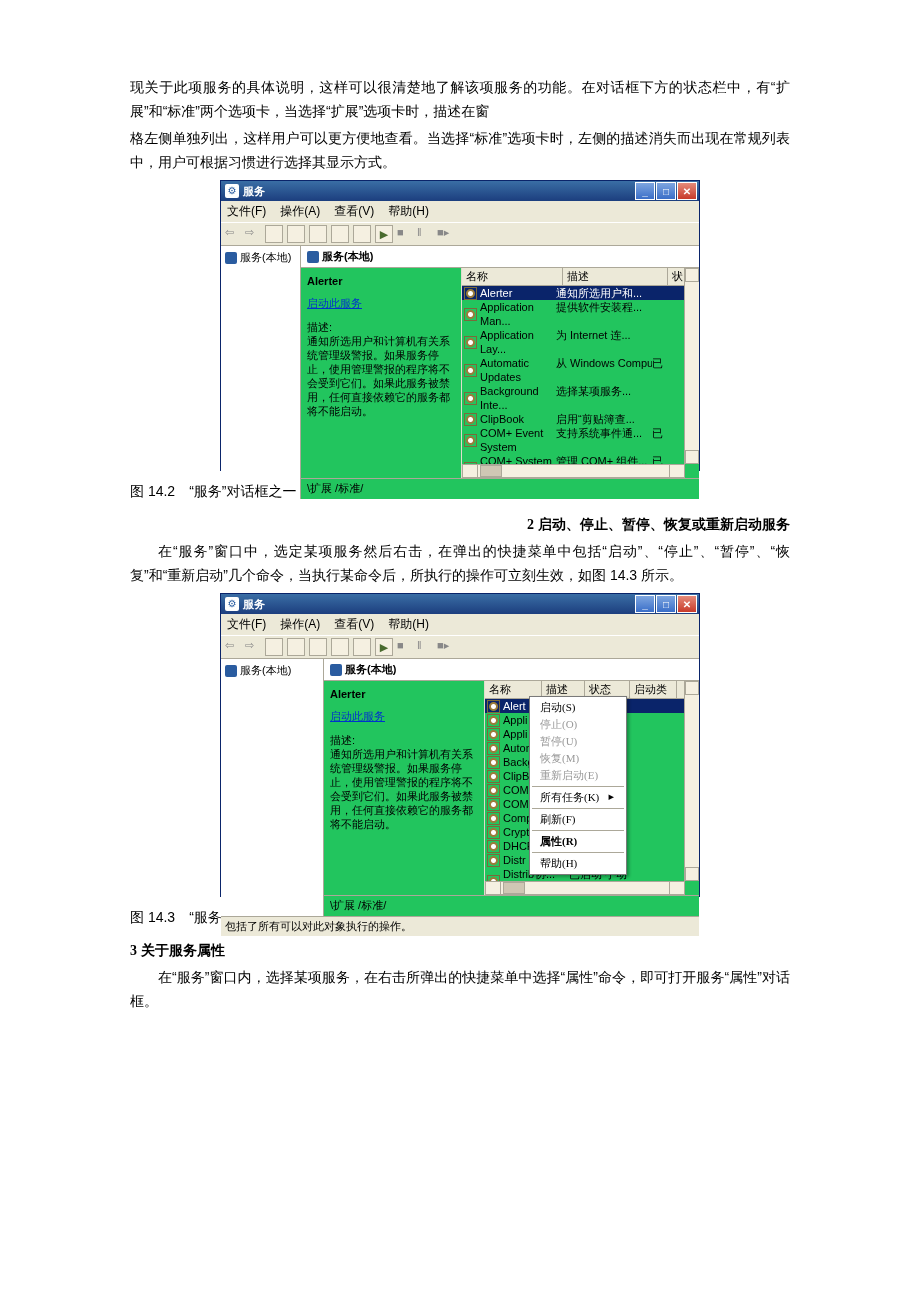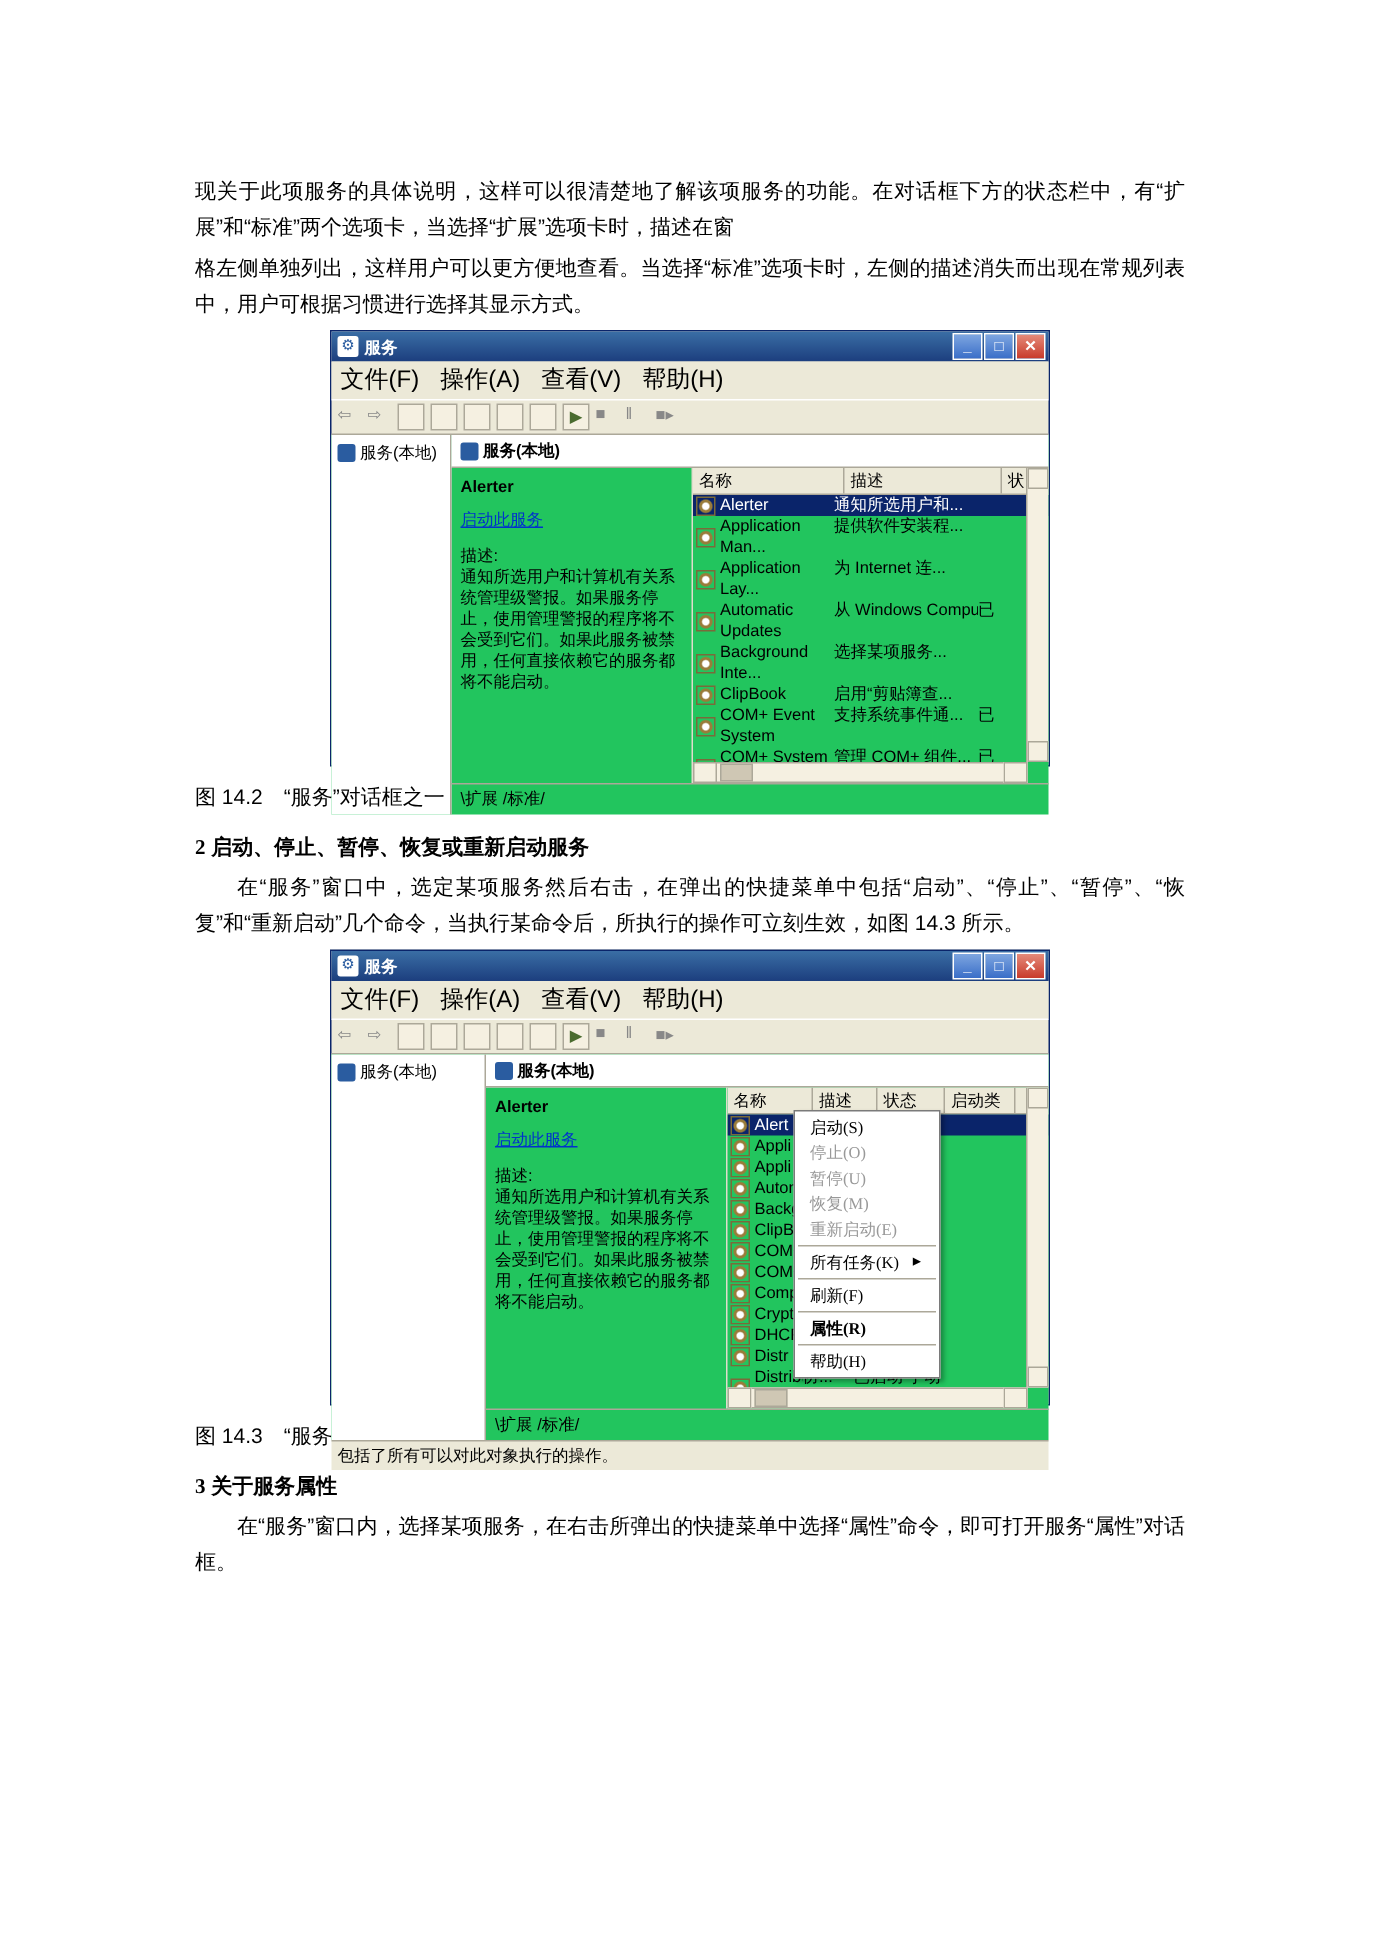--- a/index.html
+++ b/index.html
@@ -5,21 +5,21 @@
   body {
     margin: 0;
     padding: 0;
     font-family: "SimSun", "Microsoft YaHei", sans-serif;
     font-size: 14px;
     color: #000;
     background: #fff;
     width: 920px;
   }
   .page {
-    padding: 115px 130px 60px 130px;
+    padding: 75px 130px 60px 130px;
     position: relative;
   }
   .para {
     line-height: 24px;
     margin: 0 0 3px 0;
     text-align: justify;
   }
   .indent {
     text-indent: 2em;
   }
@@ -94,21 +94,21 @@
     color: #fff;
   }
   .wbtn.close {
     background: linear-gradient(#e58b7a,#c83a2a);
     color: #fff;
   }
   .menubar {
     display: flex;
     gap: 14px;
     padding: 2px 6px;
-    font-size: 16px;
+    font-size: 12px;
     background: #ece9d8;
   }
   .toolbar {
     display: flex;
     align-items: center;
     gap: 4px;
     padding: 2px 4px;
     border-top: 1px solid #fff;
     border-bottom: 1px solid #aca899;
   }
@@ -241,21 +241,21 @@
     display:flex; justify-content:space-between;font-family:Liberation Serif, serif;
   }
   .ctx .item.disabled { color: #999; }
   .ctx .sep { border-top: 1px solid #aca899; margin: 2px 2px; }
   .statusbar {
     border-top: 1px solid #aca899;
     padding: 2px 4px;
     font-size: 11px;
     background: #ece9d8;
   }
-  .heading-row { position: relative; z-index: 6; }
+  .heading-row { position: relative; z-index: 6; text-align: right; }
 </style>
 </head>
 <body>
 
 <div class="page">
 
   <p class="para">现关于此项服务的具体说明，这样可以很清楚地了解该项服务的功能。在对话框下方的状态栏中，有“扩展”和“标准”两个选项卡，当选择“扩展”选项卡时，描述在窗</p>
   <p class="para">格左侧单独列出，这样用户可以更方便地查看。当选择“标准”选项卡时，左侧的描述消失而出现在常规列表中，用户可根据习惯进行选择其显示方式。</p>
 
   <div class="win" style="height:289px;">

